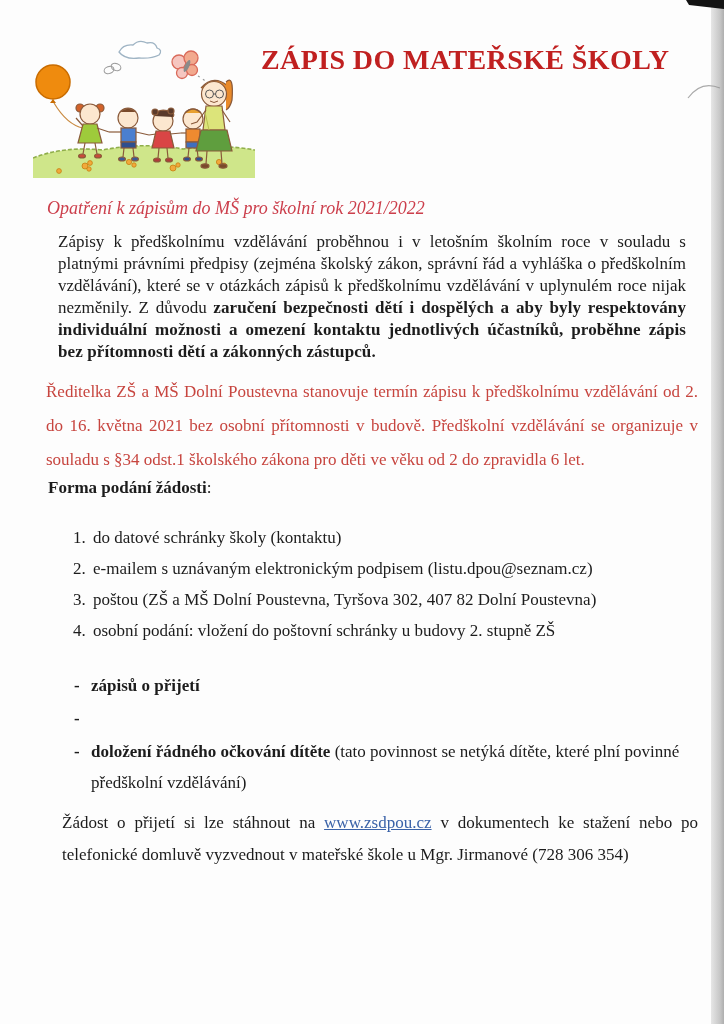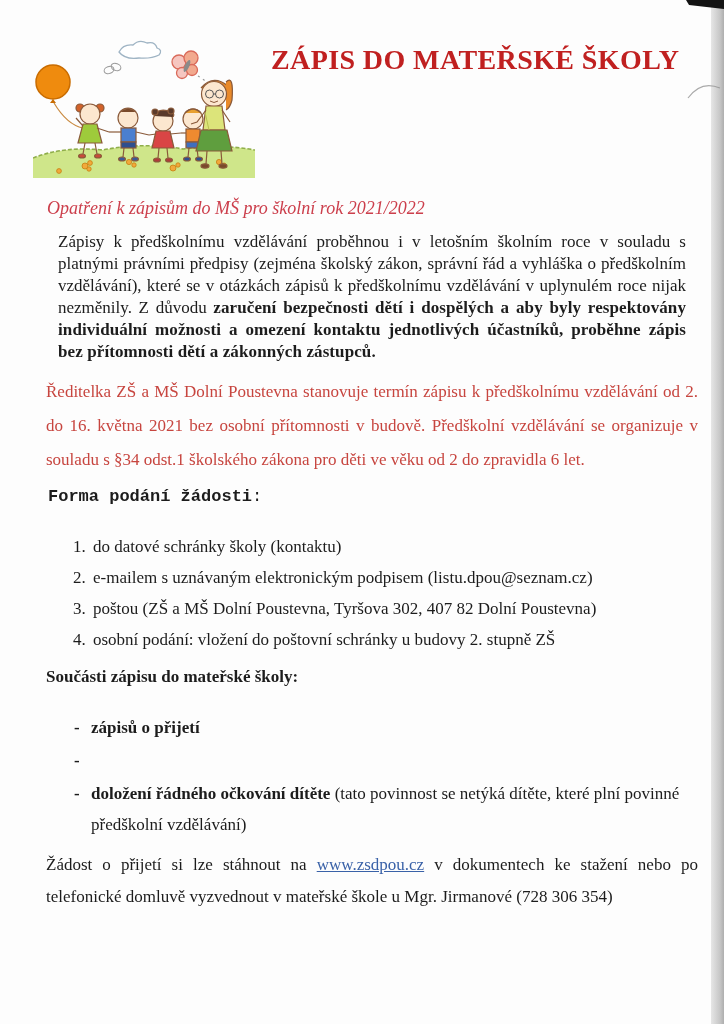--- a/index.html
+++ b/index.html
@@ -30,51 +30,51 @@
     position:absolute;top:0;right:0;width:38px;height:9px;
     background:#131313;
     clip-path:polygon(0 0,100% 0,100% 100%,8% 55%);
   }
   .swoosh{position:absolute;top:76px;right:1px;width:36px;height:28px;opacity:.75;}
 
   
   .title{
     position:absolute;left:261px;top:44px;
     font-size:28px;font-weight:bold;color:var(--title-red);
-    letter-spacing:.4px;white-space:nowrap;margin-left:10px;
+    letter-spacing:.4px;white-space:nowrap;
   }
   .illustration{position:absolute;left:33px;top:38px;width:222px;height:140px;}
 
   
   .content{
     position:absolute;left:46px;top:181px;width:652px;
     font-size:17px;line-height:22px;
   }
   .subtitle{
     color:var(--subtitle-red);font-style:italic;font-size:18px;
     margin:16px 0 1px 1px;
   }
   .para1{margin:12px;text-align:justify;}
   .para1 b{letter-spacing:.1px;}
   .para2{
     margin:9px 0 0 0;text-align:justify;
     color:var(--para-red);line-height:34px;
   }
-  .h-form{margin:9px 0 0 2px;font-weight:bold;font-family:Liberation Mono, monospace;}
+  .h-form{margin:0 0 0 2px;font-weight:bold;}
   .h-form .colon{font-weight:normal;}
   .num-list{margin-top:23px;}
   .num-list .row{display:flex;line-height:31px;}
   .num-list .num{width:20px;margin-left:27px;flex:none;}
   .h-parts{margin:11px 0 0 0;font-weight:bold;}
   .dash-list{margin-top:24px;}
   .dash-list .row{display:flex;line-height:31px;margin-bottom:2px;}
   .dash-list .marker{width:17px;margin-left:28px;flex:none;font-weight:bold;}
   .dash-list .item-text{font-weight:bold;}
   .dash-list .item-text .plain{font-weight:normal;}
-  .footer-para{margin:9px 0 0 0;text-align:justify;line-height:32px;}
+  .footer-para{margin:9px 0 0 16px;text-align:justify;line-height:32px;}
   .footer-para a{color:var(--link-blue);text-decoration:underline;cursor:pointer;}
 </style>
 </head>
 <body>
 
 <div class="page">
 
   <div class="scan-edge"></div>
   <div class="corner-mark"></div>
   <svg class="swoosh" viewBox="0 0 36 28">
@@ -216,21 +216,20 @@
       <div class="row">
         <span class="num">3.</span>
         <span>poštou (ZŠ a MŠ Dolní Poustevna, Tyršova 302, 407 82 Dolní Poustevna)</span>
       </div>
       <div class="row">
         <span class="num">4.</span>
         <span>osobní podání: vložení do poštovní schránky u budovy 2. stupně ZŠ</span>
       </div>
     </div>
 
-    <p class="h-parts">Součásti zápisu do mateřské školy:</p>
 
     <div class="dash-list">
       <div class="row">
         <span class="marker">-</span>
         <span class="item-text"><span>zápisů o přijetí</span><span class="plain"></span></span>
       </div>
       <div class="row">
         <span class="marker">-</span>
       </div>
       <div class="row">

